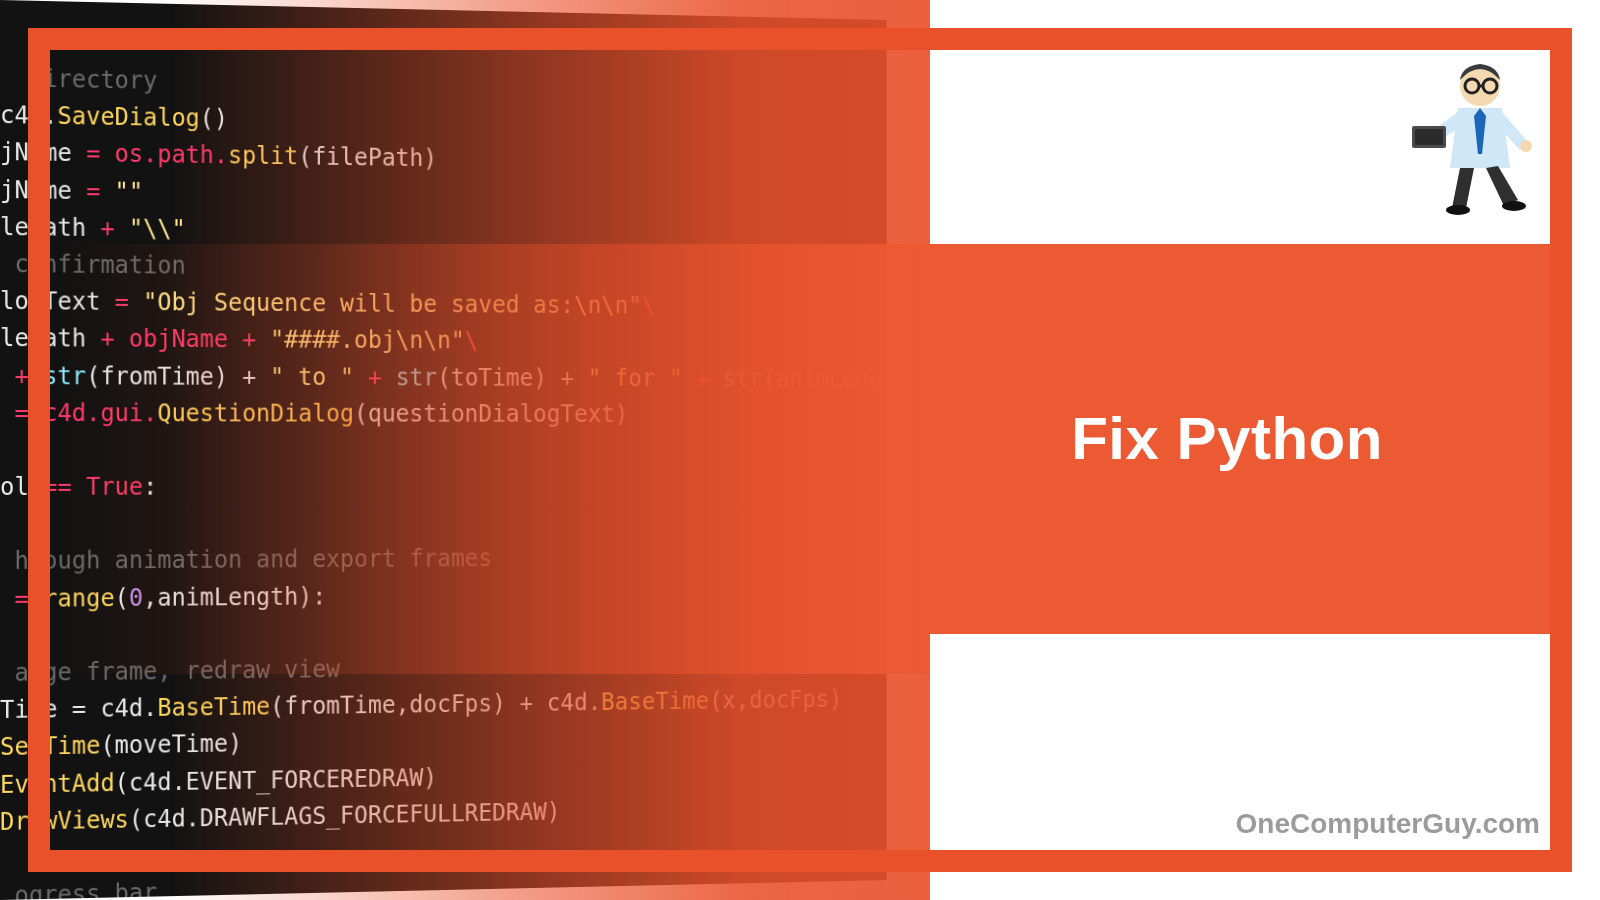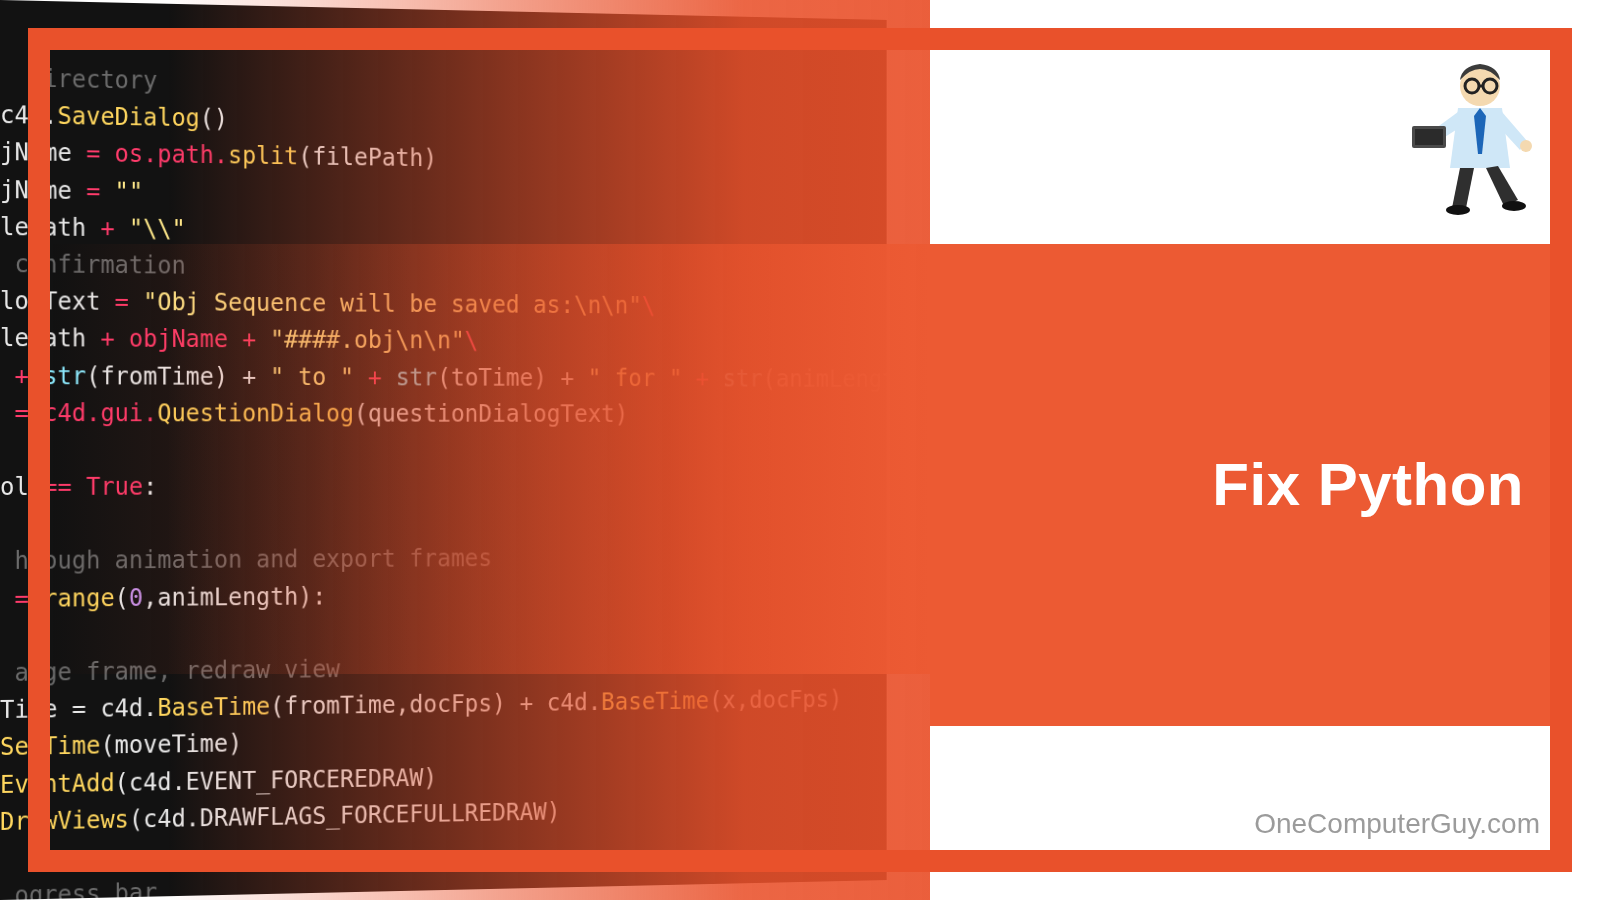--- a/index.html
+++ b/index.html
@@ -82,26 +82,26 @@
     background: #ffffff;
     z-index: 1;
   }
 
   
   .title-card {
     position: absolute;
     left: 930px;
     top: 244px;
     width: 640px;
-    height: 482px;
+    height: 390px;
     background: #ec5a33;
     z-index: 3;
     display: flex;
     align-items: center;
-    justify-content: flex-end;
+    justify-content: center;
     padding-right: 46px;
   }
   .title-card h1 {
     color: #fff;
     font-weight: 700;
     font-size: 60px;
     line-height: 1.18;
     text-align: right;
     letter-spacing: 0.5px;
   }
@@ -132,21 +132,21 @@
     z-index: 4;
   }
 
   
   .site-name {
     position: absolute;
     right: 60px;
     bottom: 60px;
     color: #9b9b9b;
     font-size: 28px;
-    font-weight: 400;
+    font-weight: 700;
     z-index: 4;
   }
 
 </style>
 </head>
 <body>
 
 <div class="canvas">
 
   <div class="code-block">

